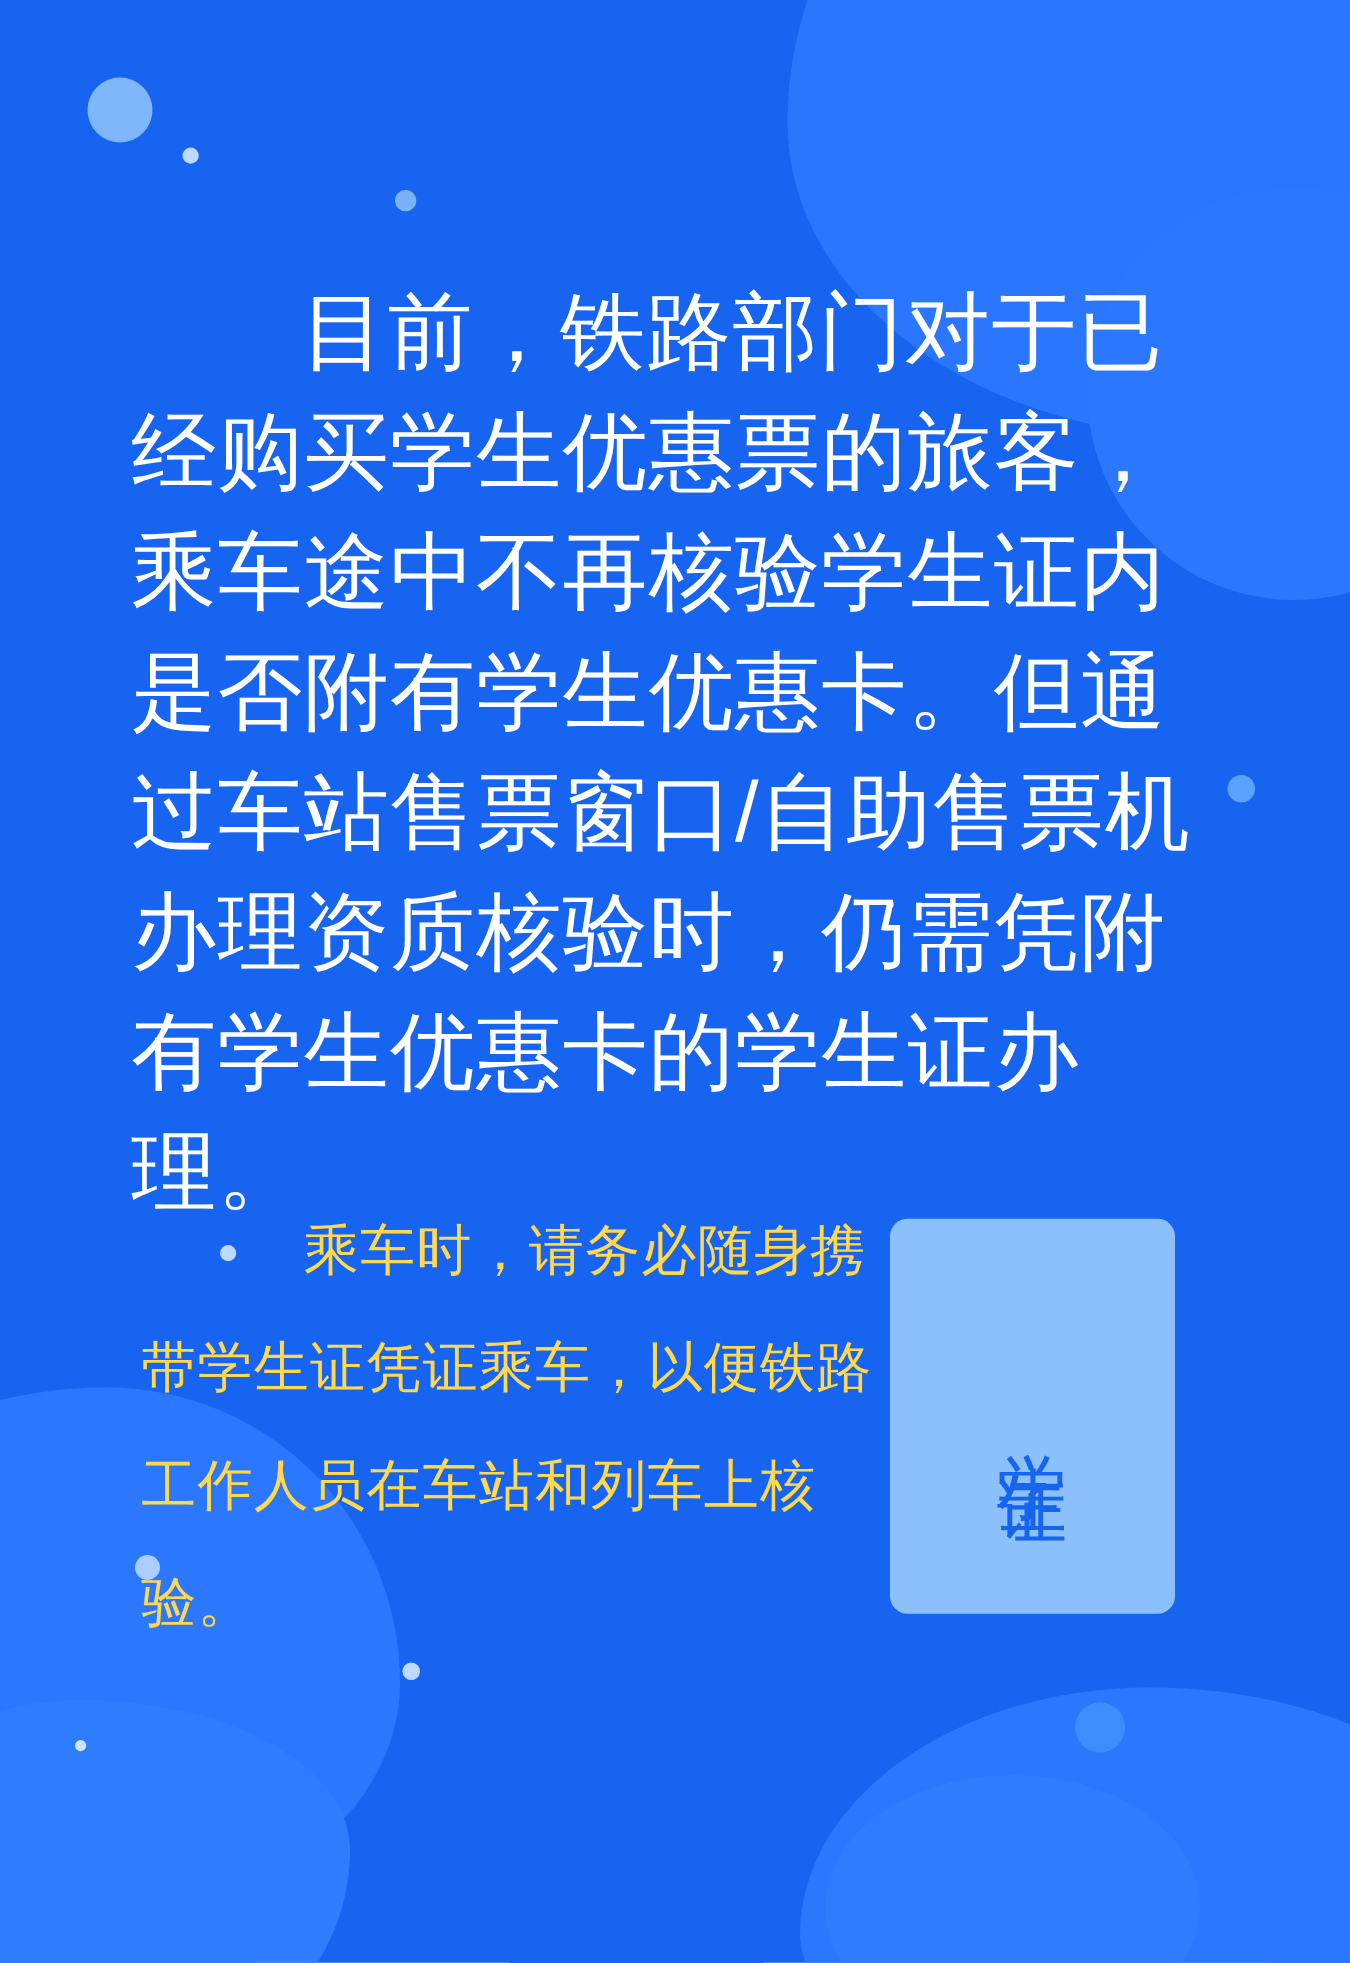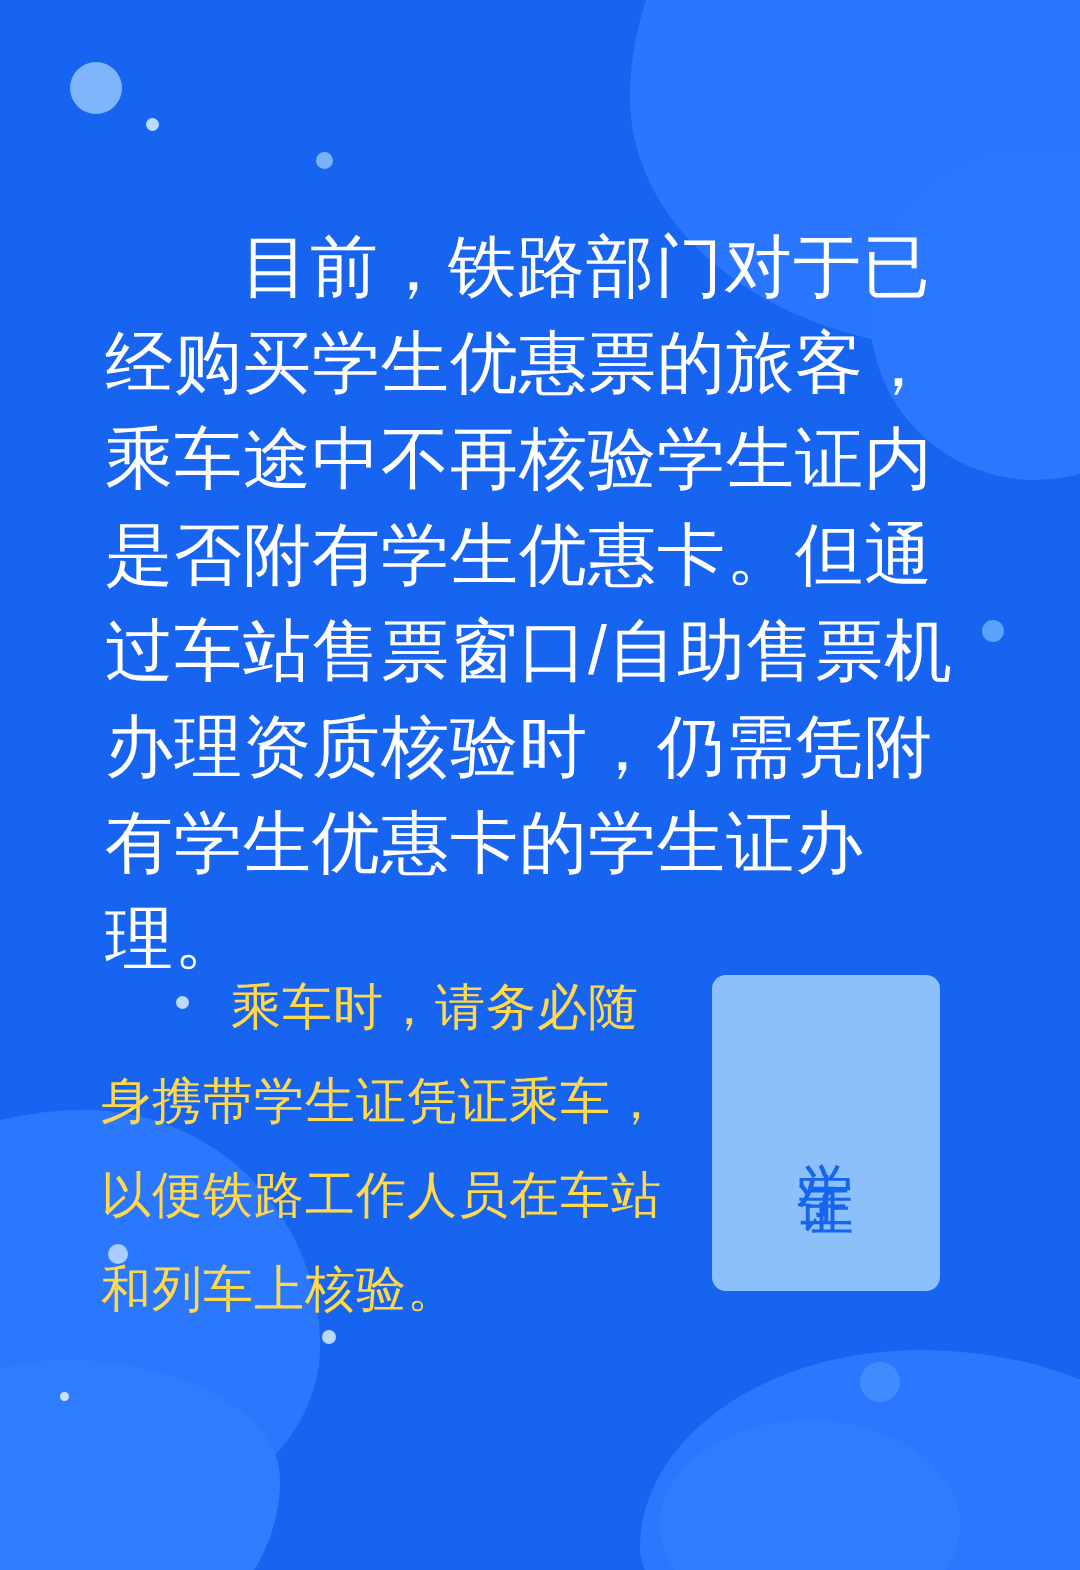--- a/index.html
+++ b/index.html
@@ -102,25 +102,25 @@
     width: 872px;
     color: #ffffff;
     font-size: 68px;
     line-height: 96px;
     letter-spacing: 1px;
     text-indent: 136px;
     font-weight: 500;
   }
   .para-yellow {
     position: absolute;
-    left: 101px;
+    left: 113px;
     top: 910px;
     width: 588px;
     color: #ffd84d;
-    font-size: 50px;
+    font-size: 44px;
     line-height: 94px;
     letter-spacing: 1px;
     text-indent: 130px;
     font-weight: 500;
   }
 
   
   .card {
     position: absolute;
     left: 712px;

